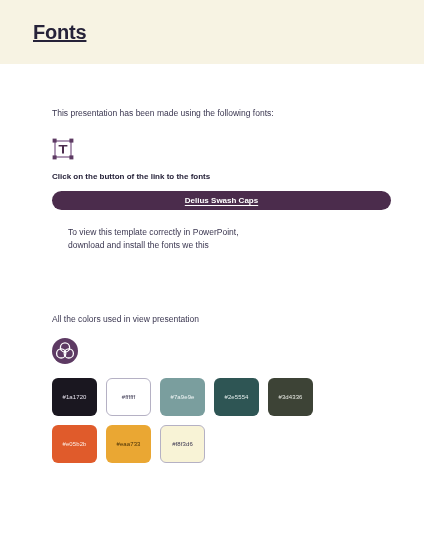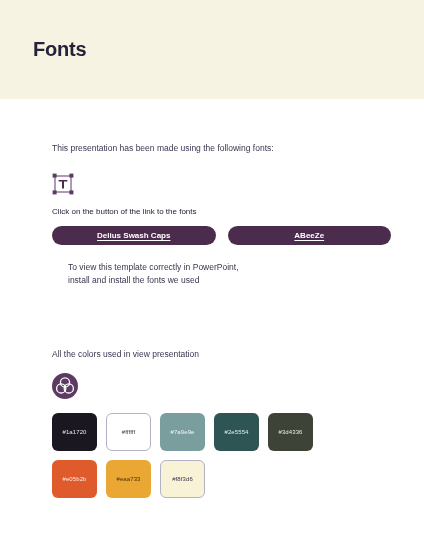--- a/index.html
+++ b/index.html
@@ -24,21 +24,22 @@
   
   .banner {
     width: 100%;
     background: #f7f3e3;
     box-sizing: border-box;
     padding-left: 33px;
     display: flex;
     align-items: center;
   }
   .banner-fonts {
-    height: 99px;
+    height: 64px;
+    text-decoration: underline;
   }
   .banner-colors {
     height: 58px;
   }
   .banner h1 {
     margin: 0;
     font-size: 20px;
     font-weight: bold;
     letter-spacing: -0.2px;
     color: #262239;
@@ -62,21 +63,21 @@
     height: 22px;
     position: relative;
     margin-bottom: 12px;
   }
   .t-icon svg {
     display: block;
   }
 
   .click-text {
     font-size: 8px;
-    font-weight: normal;
+    font-weight: bold;
     color: #262239;
     margin: 0 0 10px 0;
   }
 
   .btn-row {
     display: flex;
     gap: 12px;
     margin-bottom: 14px;
   }
   .font-btn {
@@ -162,26 +163,25 @@
         <rect x="0.6" y="17.4" width="4" height="4" fill="#5d3a63"></rect>
         <rect x="17.4" y="17.4" width="4" height="4" fill="#5d3a63"></rect>
         <path d="M6.6 6.9 H15.4 V8.6 H12.0 V15.4 H10.0 V8.6 H6.6 Z" fill="#4b2c4c"></path>
       </svg>
     </div>
 
     <p class="click-text">Click on the button of the link to the fonts</p>
 
     <div class="btn-row">
       <button class="font-btn">Delius Swash Caps</button>
-      <button class="font-btn">ABeeZe</button>
     </div>
 
     <p class="outro-text">
       <span>To view this template correctly in PowerPoint,</span><br>
-      <span>install and install the fonts we used</span>
+      <span>download and install the fonts we this</span>
     </p>
   </div>
 
 
   <div class="colors-body">
 
     <p class="colors-intro">All the colors used in view presentation</p>
 
     <div class="palette-icon">
       <svg width="26" height="26" viewBox="0 0 26 26" xmlns="http://www.w3.org/2000/svg">

